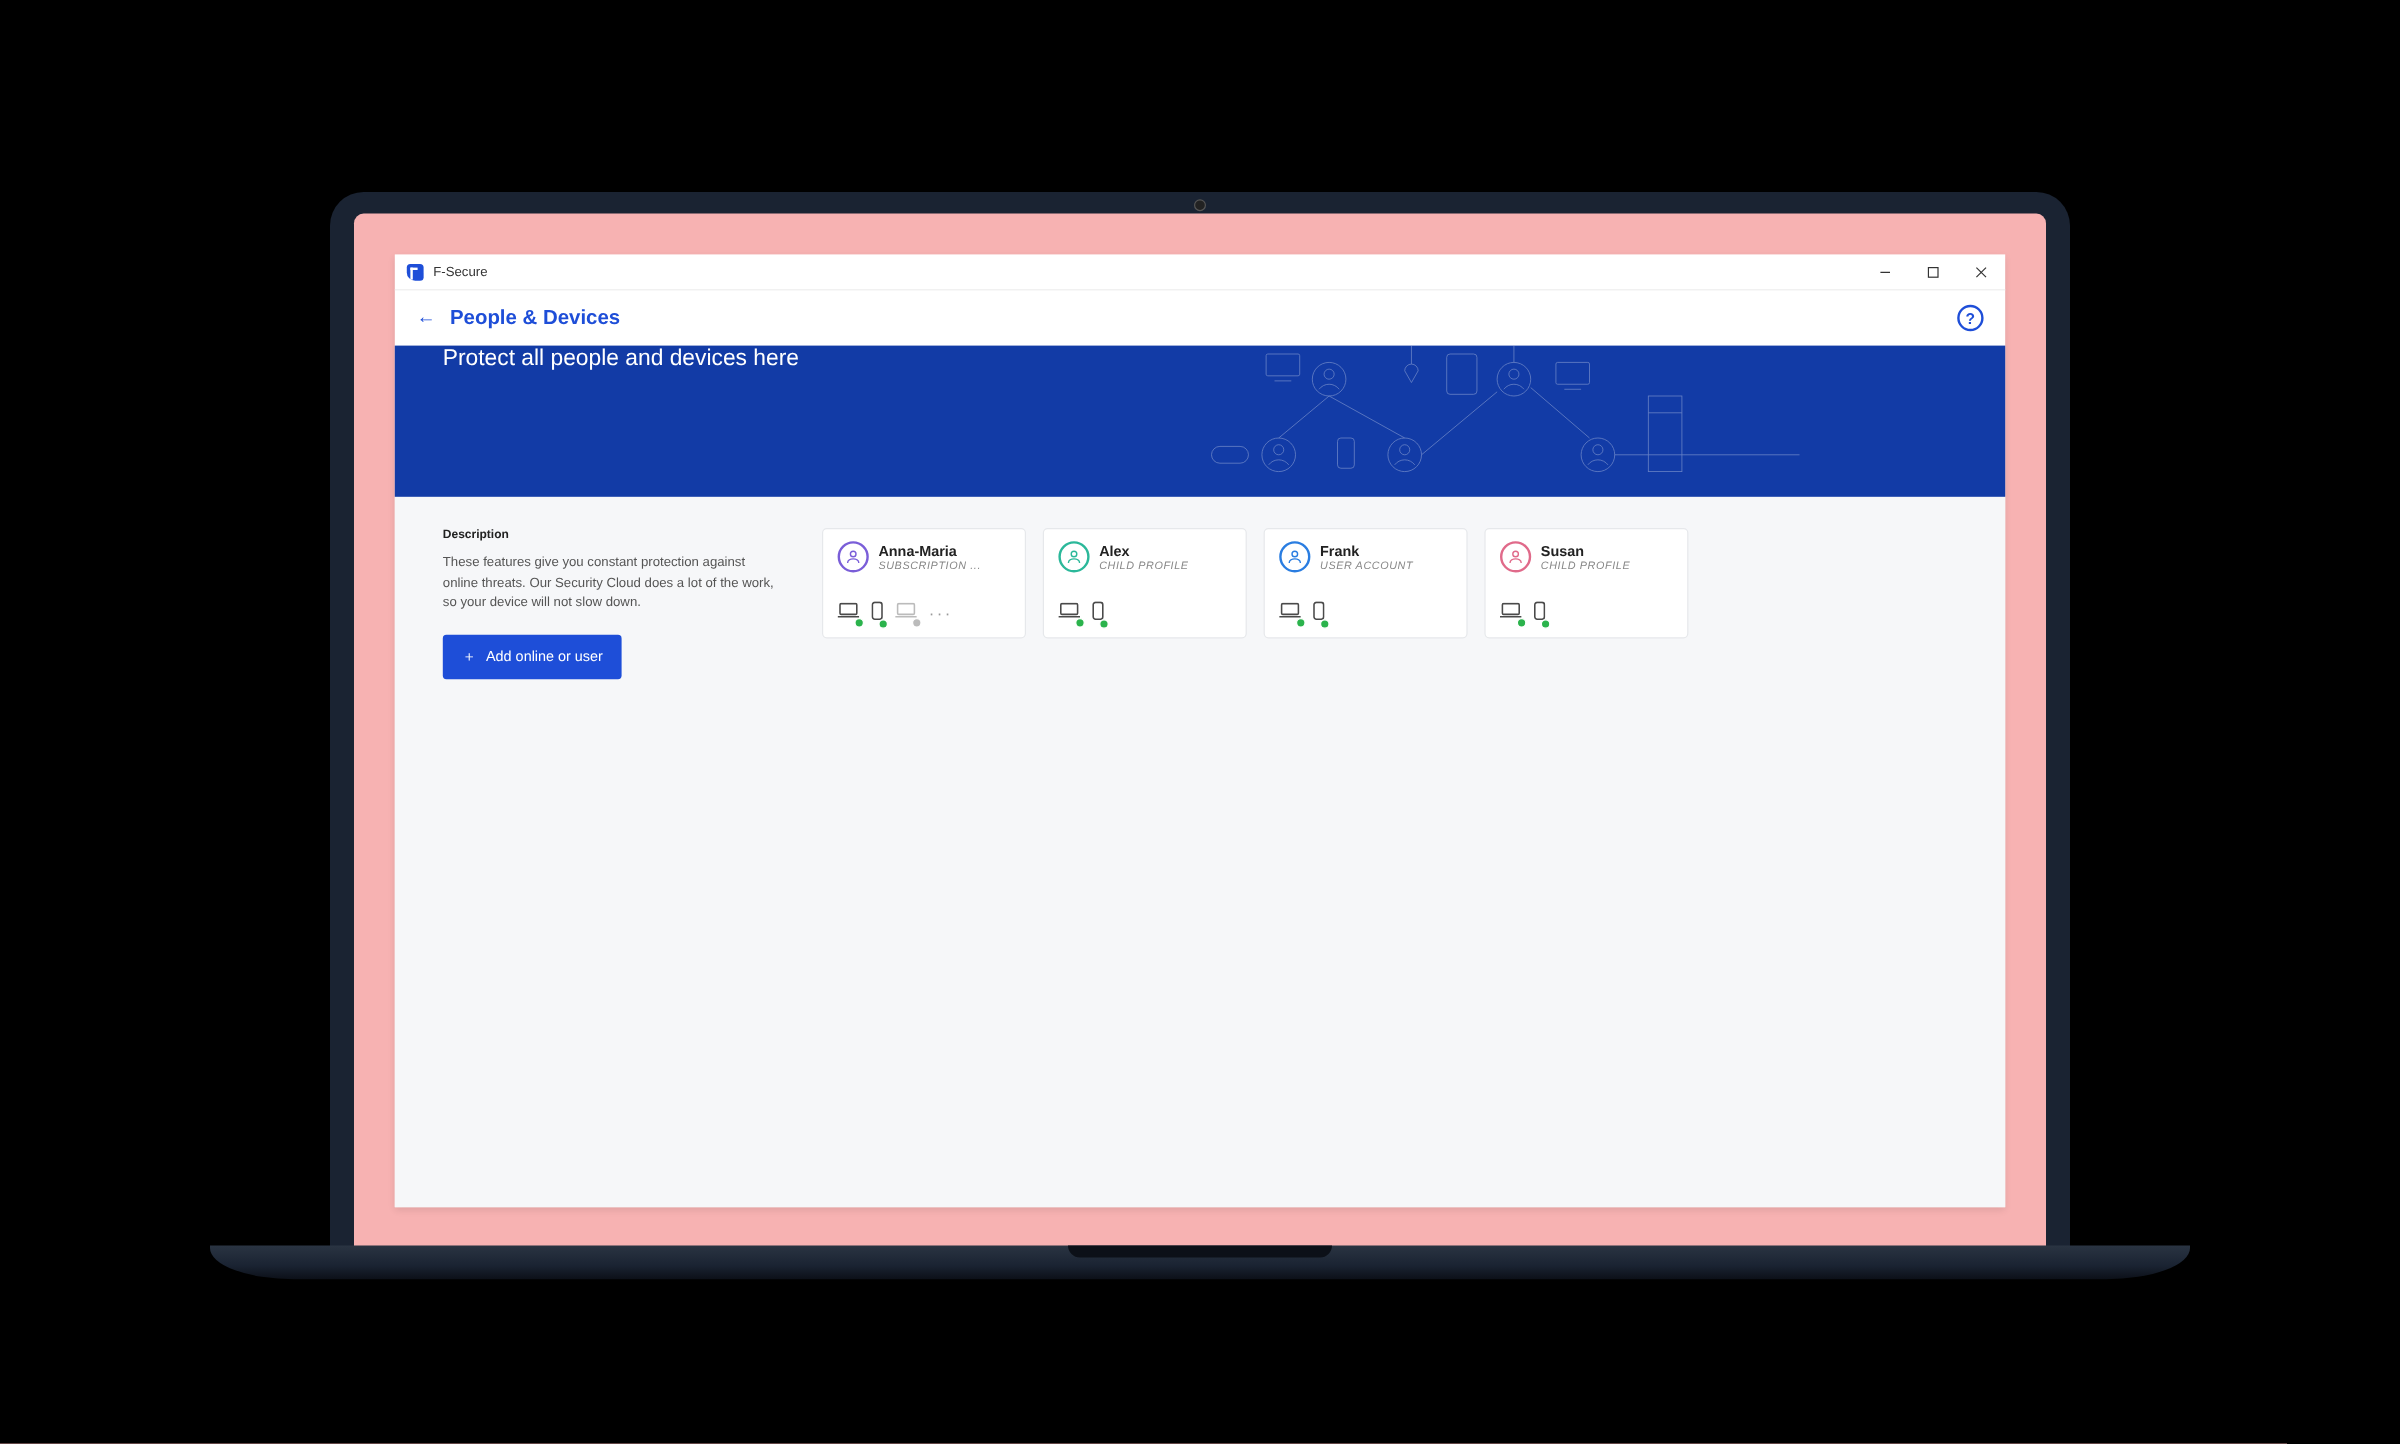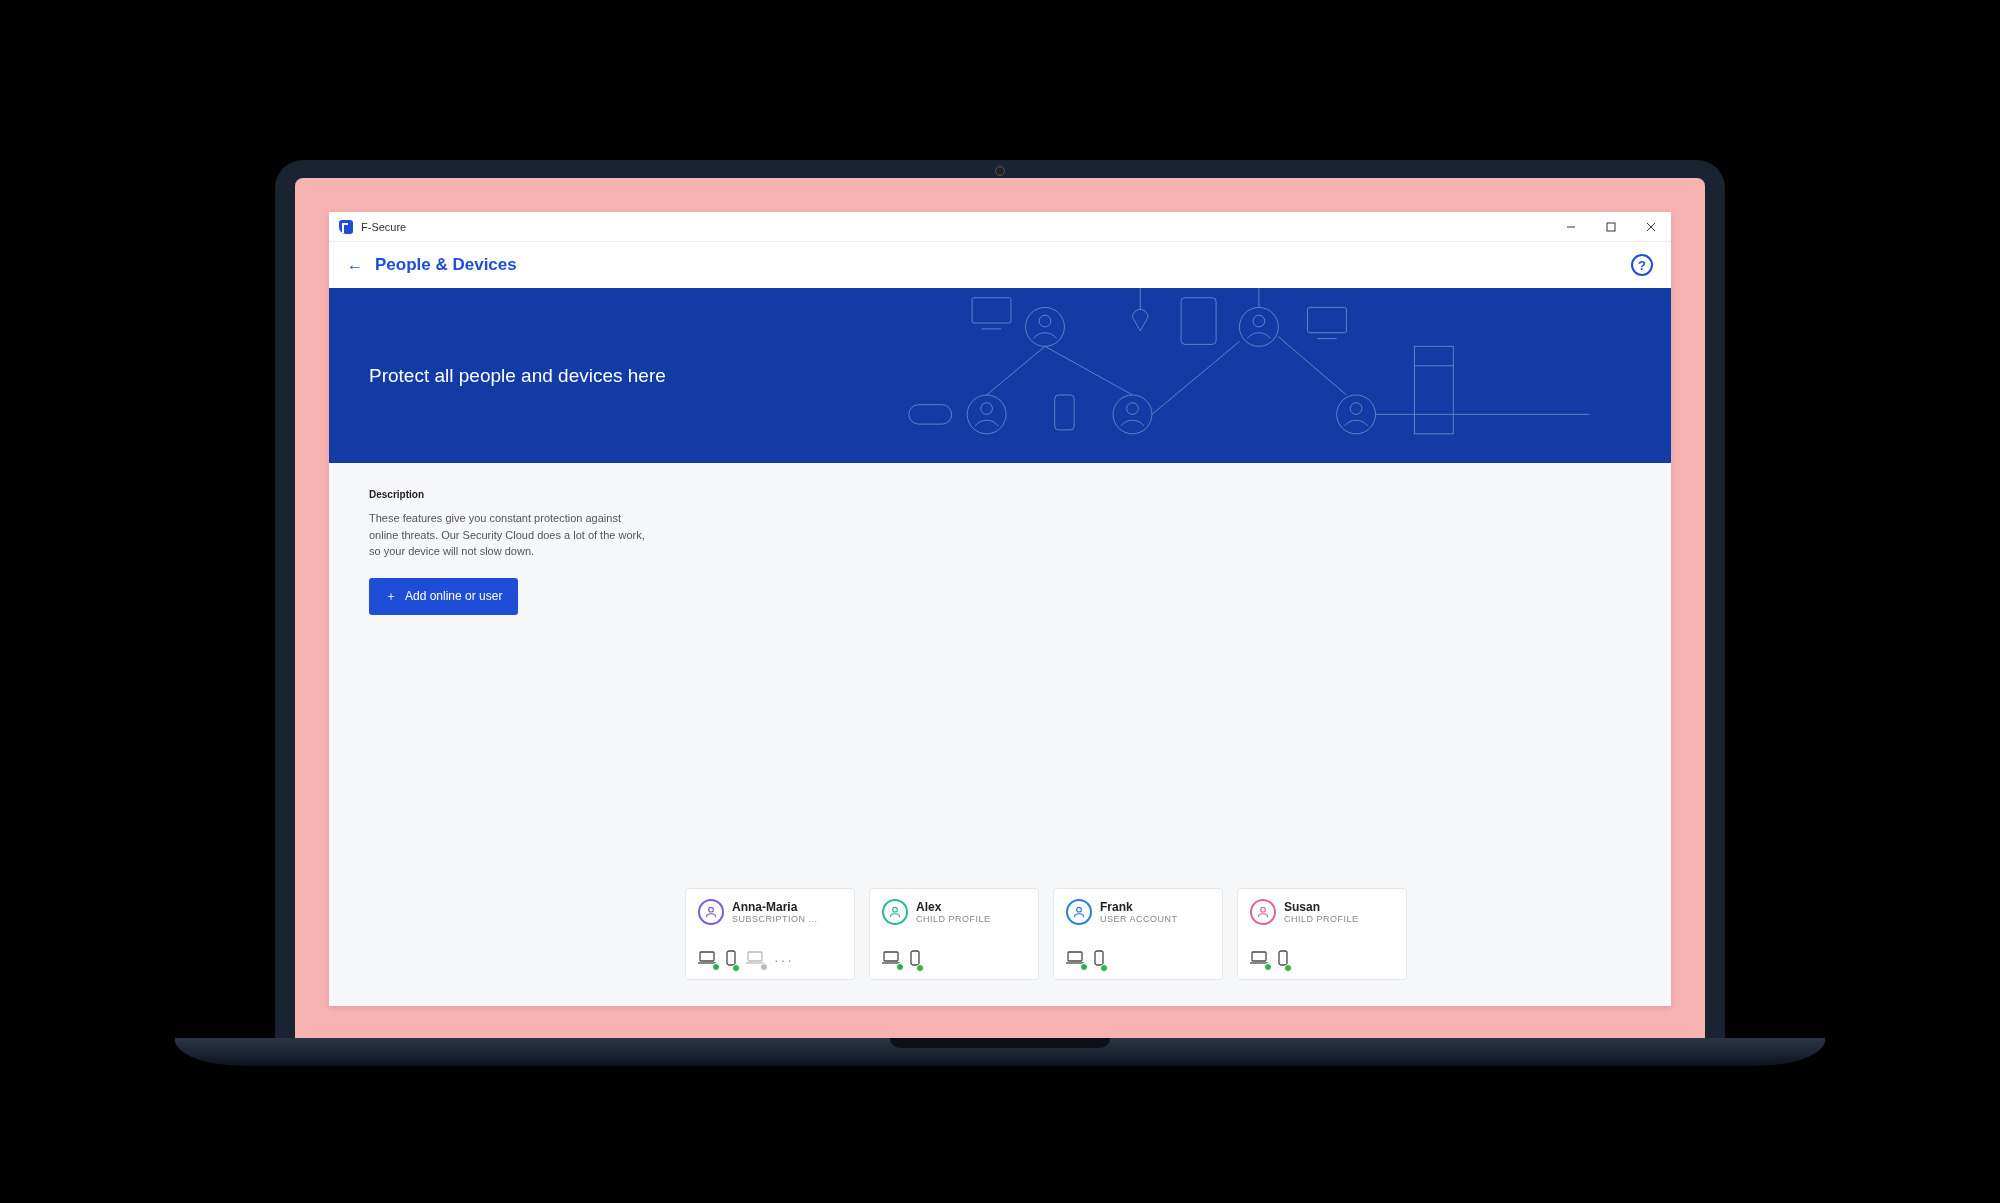--- a/index.html
+++ b/index.html
@@ -105,26 +105,26 @@
   .help-icon {
     margin-left: auto;
     width: 22px; height: 22px;
     border: 2px solid #1e4ed8;
     border-radius: 50%;
     color: #1e4ed8;
     font-size: 13px; font-weight: 600;
     display: flex; align-items: center; justify-content: center;
   }
   .banner {
-    height: 175px;
+    height: 126px;
     background: #123ba6;
     color: #fff;
     padding: 0 40px;
     display: flex;
-    align-items: center;
+    align-items: flex-start;
     position: relative;
     overflow: hidden;
   }
   .banner-title { font-size: 19px; font-weight: 400; }
   .banner svg.deco { position: absolute; right: 0; top: 0; height: 100%; width: 60%; opacity: 0.35; }
   .content {
     flex: 1;
     background: #f6f7f9;
     padding: 26px 40px;
     display: flex;
@@ -142,21 +142,20 @@
     border-radius: 3px;
     display: inline-flex;
     align-items: center;
     gap: 8px;
     cursor: pointer;
   }
   .cards {
     flex: 1;
     display: flex;
     gap: 14px;
-    align-items: flex-end;
   }
   .card {
     background: #fff;
     border: 1px solid #e6e8eb;
     border-radius: 4px;
     width: 170px;
     height: 92px;
     padding: 10px 12px;
     display: flex;
     flex-direction: column;
@@ -167,21 +166,21 @@
     border: 2px solid;
     border-radius: 50%;
     display: flex; align-items: center; justify-content: center;
     font-size: 13px;
   }
   .avatar.purple { border-color: #7a5ed8; color: #7a5ed8; }
   .avatar.teal   { border-color: #2bb89a; color: #2bb89a; }
   .avatar.blue   { border-color: #2a7de1; color: #2a7de1; }
   .avatar.pink   { border-color: #e06a8a; color: #e06a8a; }
   .card-name { font-size: 12px; font-weight: 600; color: #222; }
-  .card-sub { font-size: 9px; color: #888; letter-spacing: 0.5px; text-transform: uppercase; }
+  .card-sub { font-size: 9px; color: #888; letter-spacing: 0.5px; text-transform: uppercase; font-style: italic; }
   .device-row { margin-top: auto; display: flex; gap: 10px; align-items: center; }
   .dev {
     position: relative;
     font-size: 15px;
     color: #4a4a4a;
   }
   .dev .badge {
     position: absolute;
     right: -4px; bottom: -3px;
     width: 8px; height: 8px;

